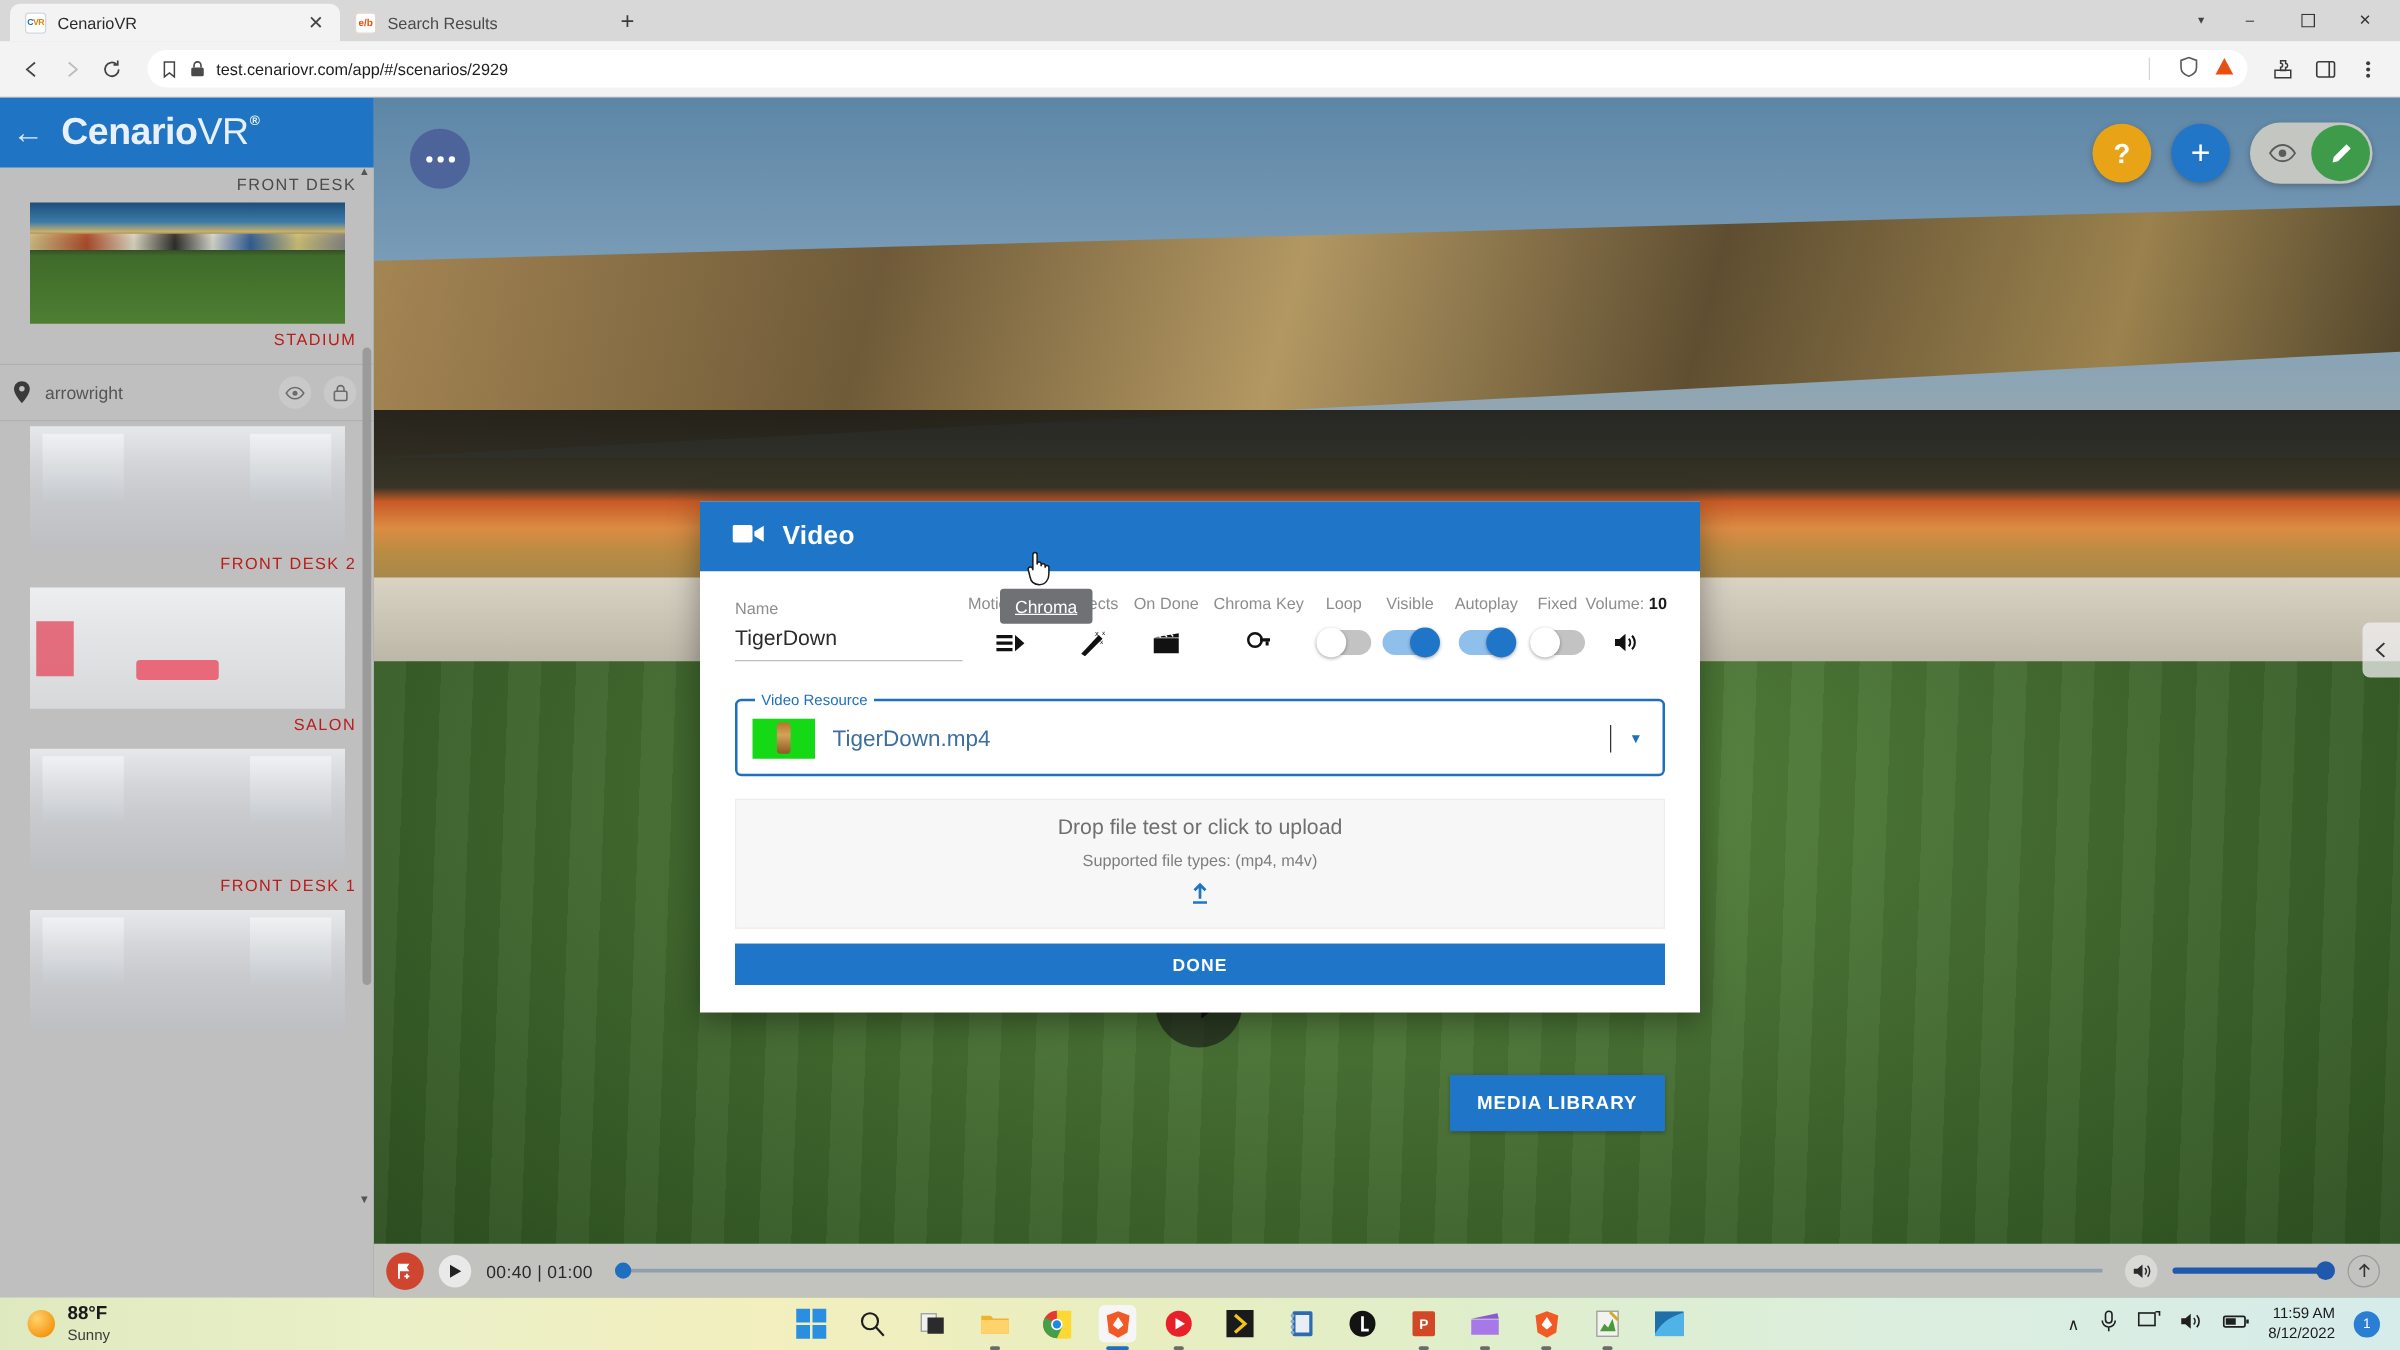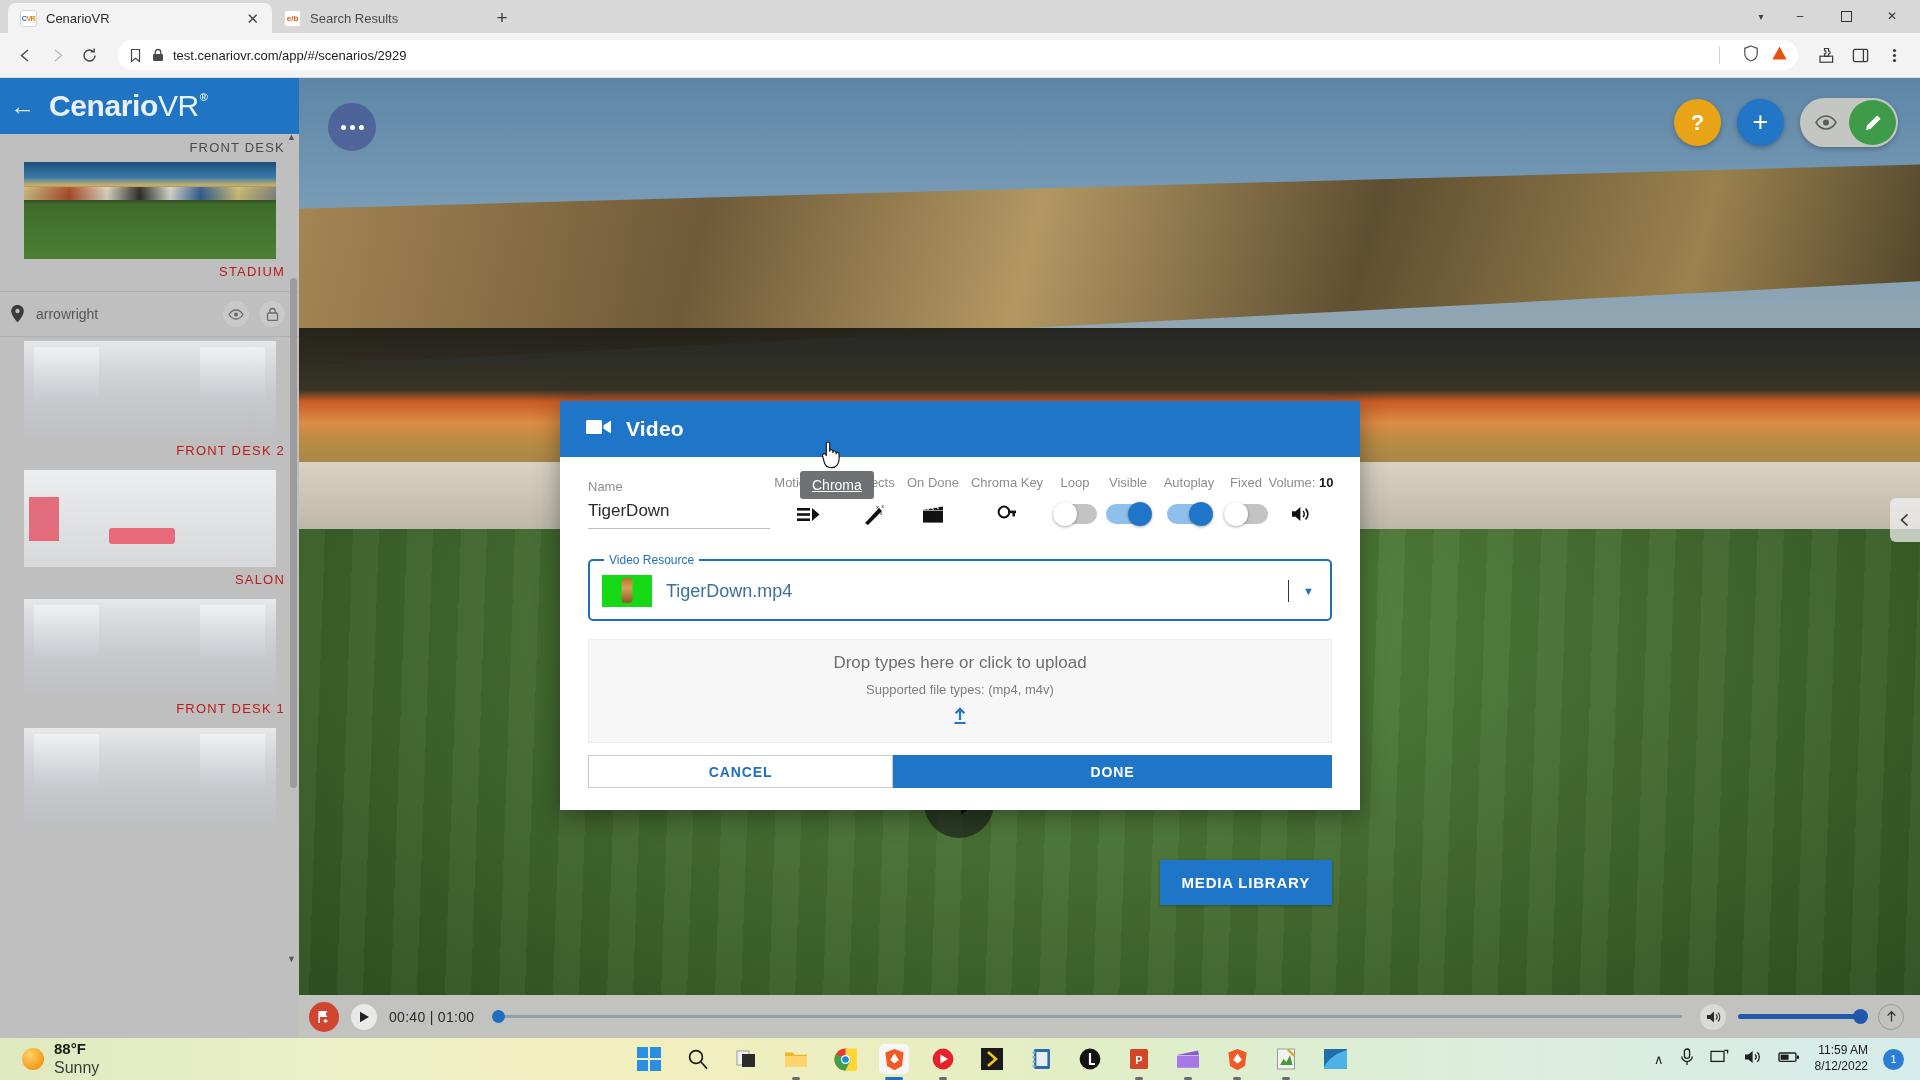--- a/index.html
+++ b/index.html
@@ -355,21 +355,21 @@
   
   .taskbar {
     position:absolute; left:0; bottom:0; width:1920px; height:42px;
     background: linear-gradient(90deg,#dfe9bf 0%, #eaf0c8 16%, #f3efbe 32%, #e8eec0 48%, #dfeecb 62%, #dceedd 78%, #d6ecea 100%);
     display:flex; align-items:center;
   }
   .tb-weather { display:flex; align-items:center; gap: 10px; padding-left: 22px; width: 330px;}
   .sun { width:22px; height:22px; border-radius:50%;
          background: radial-gradient(circle at 35% 32%, #ffd36b, #f59a18 70%, #e08508); }
   .wx-t { font-size: 15px; color:#1a1a1a; font-weight: bold; line-height:1.25;}
-  .wx-s { font-size: 16px; color:#3c3c3c; line-height:1.25;}
+  .wx-s { font-size: 12px; color:#3c3c3c; line-height:1.25;}
   .tb-apps { flex:1 1 auto; display:flex; align-items:center; justify-content:center; gap: 19px; }
   .tb-app { width: 30px; height: 30px; display:flex; align-items:center; justify-content:center; position:relative;}
   .tb-app.active::after { content:''; position:absolute; bottom:-6px; left:6px; width:18px; height:3px; background:#1f6fc0; border-radius:2px;}
   .tb-app.open::after { content:''; position:absolute; bottom:-6px; left:11px; width:8px; height:3px; background:#6b6b6b; border-radius:2px;}
   .tb-sys { display:flex; align-items:center; gap: 15px; padding-right: 16px; color:#1f1f1f;}
   .tb-clock { font-size: 12px; line-height:1.3; text-align:right; color:#1a1a1a;}
   .tb-badge { width:21px; height:21px; border-radius:50%; background:#2a7fd4; color:#fff;
               font-size:11px; display:flex; align-items:center; justify-content:center;}
   .win-logo { display:grid; grid-template-columns:11px 11px; grid-template-rows:11px 11px; gap:2px;}
   .win-logo i{ background:#2a8fe0; display:block;}
@@ -744,33 +744,32 @@
             <span class="res-caret"></span>
           </span>
           <span class="sel-caret">▼</span>
         </fieldset>
 
         <div class="res-wrap" style="position:absolute; right:28px; top:459px;">
           <button class="media-btn">MEDIA LIBRARY</button>
         </div>
 
         <div class="dropzone">
-          <div class="dz-1">Drop types here or click to upload</div>
+          <div class="dz-1">Drop file test or click to upload</div>
           <div class="dz-2">Supported file types: (mp4, m4v)</div>
           <div class="dz-ic">
             <svg width="20" height="20" viewBox="0 0 20 20">
                 <path d="M10 14V3.5M5.6 7.2 10 2.8 14.4 7.2" fill="none" stroke="#1f76c8" stroke-width="2.2"></path>
                 <rect x="4.4" y="16" width="11.2" height="2" fill="#1f76c8"></rect>
               </svg>
           </div>
         </div>
       </div>
 
       <div class="modal-foot">
-        <button class="btn btn-cancel">CANCEL</button>
         <button class="btn btn-done">DONE</button>
       </div>
     </div>
 
     <div class="tooltip">
       <span class="u">Chroma</span>
     </div>
 
     <div class="cursor-hand">
       <svg width="26" height="30" viewBox="0 0 26 30">

